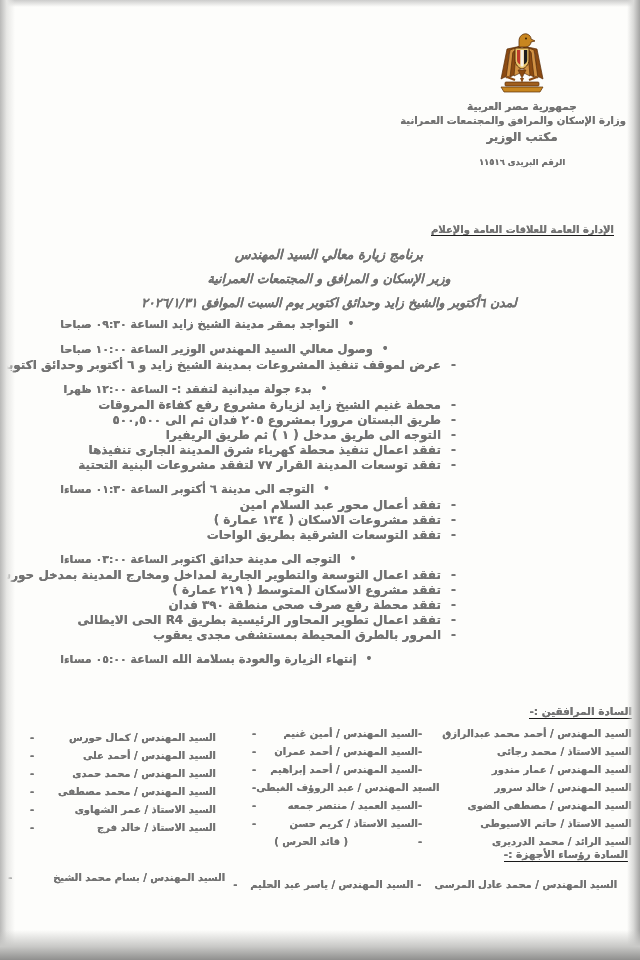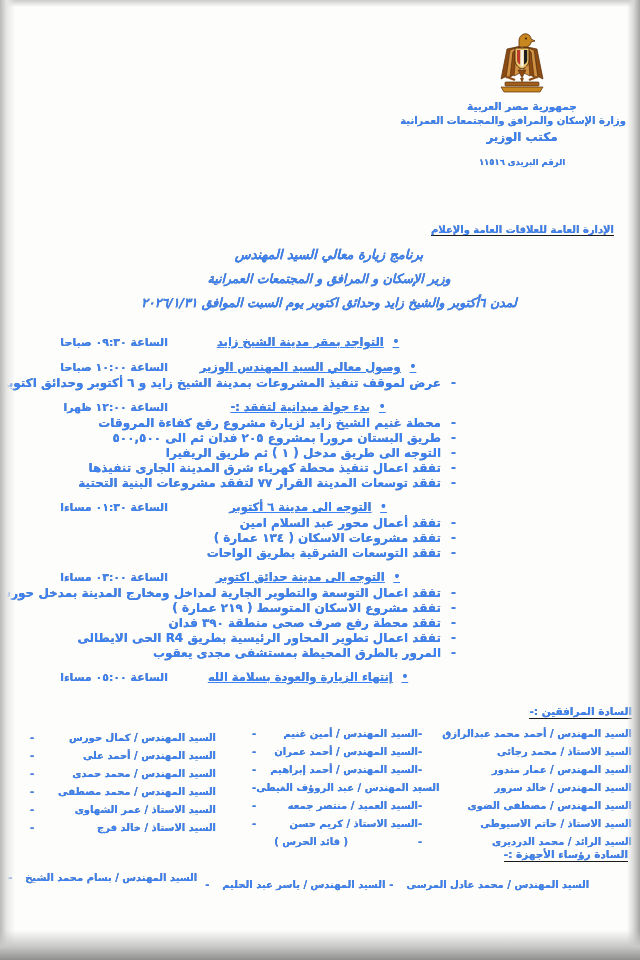--- a/index.html
+++ b/index.html
@@ -1,19 +1,19 @@
 <!DOCTYPE html>
 <html lang="ar"><head>
 <meta charset="utf-8">
 <style>
   html,body{margin:0;padding:0;background:#6f6f6f;}
   .screen{
     position:relative;width:640px;height:960px;margin:0 auto;
     background:#fdfdfb;overflow:hidden;
-    font-family:"DejaVu Sans",sans-serif;color:#3b82f6;
+    font-family:"DejaVu Sans",sans-serif;color:#737373;
   }
   .txt{text-shadow:0 0 .5px rgba(20,20,20,.65);}
   
   .edge-left{position:absolute;left:0;top:0;bottom:0;width:15px;z-index:6;
     background:linear-gradient(90deg,#b9b9b8 0%,#e7e7e5 45%,rgba(253,253,251,0) 100%);}
   .edge-right{position:absolute;right:0;top:0;bottom:0;width:13px;z-index:6;
     background:linear-gradient(270deg,#a3a3a2 0%,#d9d9d7 50%,rgba(253,253,251,0) 100%);}
   .edge-top{position:absolute;top:0;left:0;right:0;height:7px;z-index:6;
     background:linear-gradient(180deg,#cccccb,rgba(253,253,251,0));}
   .edge-bottom{position:absolute;bottom:0;left:0;right:0;height:30px;z-index:6;
@@ -30,26 +30,26 @@
     border-bottom:1.5px solid #1a1a1a;padding-bottom:0;z-index:2;}
 
   
   .title{position:absolute;top:247px;left:30px;right:12px;text-align:center;direction:rtl;
     font-weight:bold;z-index:2;font-style:italic;}
   .title .t1{font-size:13px;margin-bottom:9px;}
   .title .t2{font-size:12.5px;margin-bottom:9px;}
   .title .t3{font-size:12.5px;white-space:nowrap;}
 
   
-  .schedule{position:absolute;top:334px;left:0;right:0;z-index:2;}
+  .schedule{position:absolute;top:316px;left:0;right:0;z-index:2;}
   .srow{position:relative;margin-bottom:8px;}
   .stime{position:absolute;left:36px;top:0;width:132px;direction:rtl;text-align:right;
     font-size:11px;font-weight:bold;line-height:17px;white-space:nowrap;}
-  .sevent{margin-right:196px;margin-left:172px;direction:rtl;text-align:center;
-    font-size:11.5px;font-weight:bold;line-height:17px;white-space:nowrap;text-decoration:underline;}
+  .sevent{margin-right:196px;margin-left:172px;direction:rtl;text-align:left;
+    font-size:11.5px;font-weight:bold;line-height:17px;white-space:nowrap;}
   .bullet{font-size:10px;margin-left:9px;position:relative;top:-1px;}
   .sub{direction:rtl;text-align:right;margin-right:184px;margin-left:20px;
     font-size:12px;font-weight:bold;line-height:15px;white-space:nowrap;}
   .sub .dash{margin-left:10px;}
 
   
   .companions{position:absolute;top:705px;left:0;right:0;z-index:2;}
   .sec-heading{direction:rtl;text-align:right;padding-right:8px;font-size:10.5px;font-weight:bold;}
   .sec-heading span{border-bottom:1.5px solid #1a1a1a;padding-bottom:1px;}
   .cols{display:flex;direction:ltr;margin-top:8px;align-items:flex-start;}
@@ -63,21 +63,21 @@
   .guard{line-height:17px;font-size:10px;font-weight:bold;direction:rtl;text-align:right;
     margin-right:70px;white-space:nowrap;}
 
   
   .agency{position:absolute;top:848px;left:0;right:0;z-index:2;}
   .sec-heading.tight{padding-right:12px;}
   .heads-row{display:flex;direction:ltr;margin-top:17px;font-size:10px;font-weight:bold;line-height:16px;}
   .hgroup{display:flex;direction:ltr;}
   .hdash{margin-right:13px;}
   .hname{direction:rtl;white-space:nowrap;}
-  .hg1{margin-left:8px;position:relative;top:-7px;}
+  .hg1{margin-left:8px;position:relative;top:-7px;gap:28px;}
   .hg2{margin-left:8px;}
   .hg3{margin-left:4px;}
 </style>
 </head>
 <body>
 
 <div class="screen">
   <div class="edge-top"></div>
   <div class="edge-left"></div>
   <div class="edge-right"></div>

